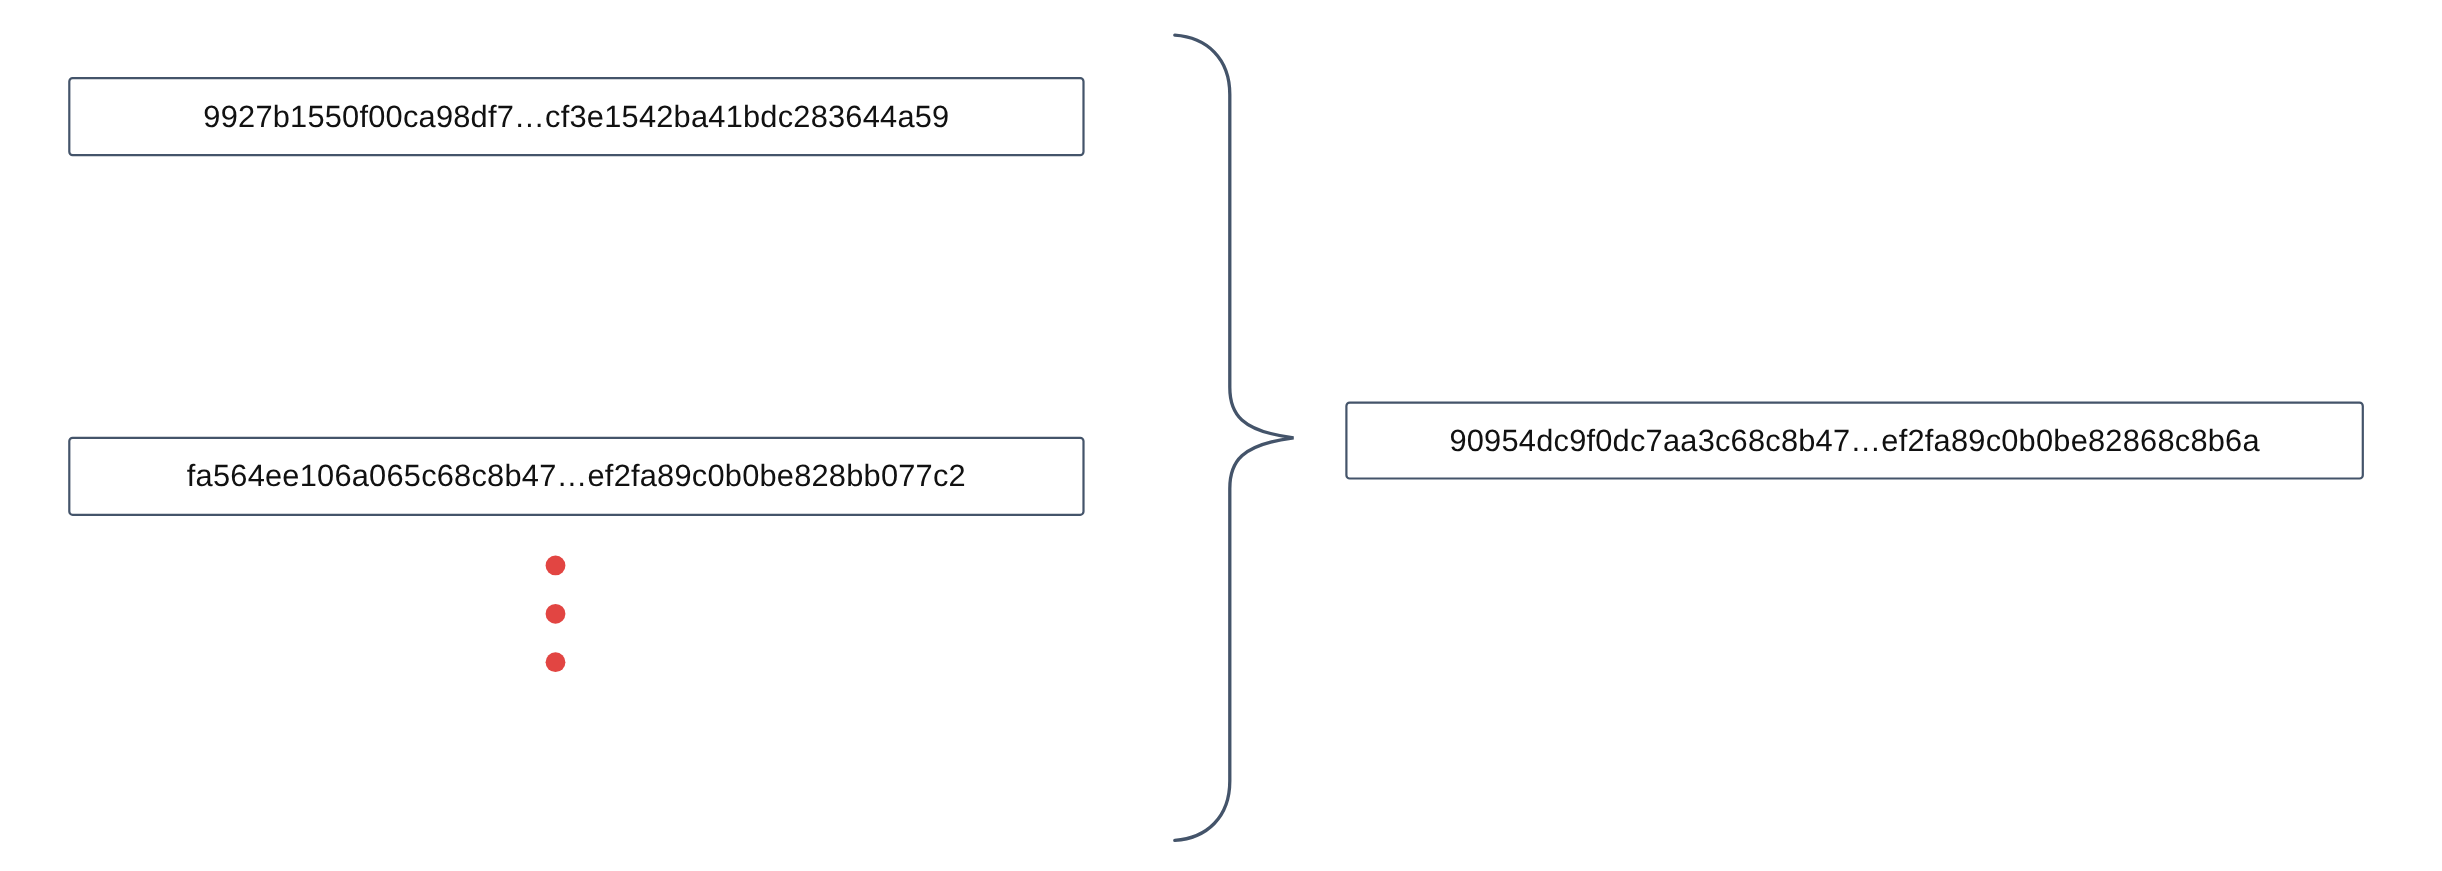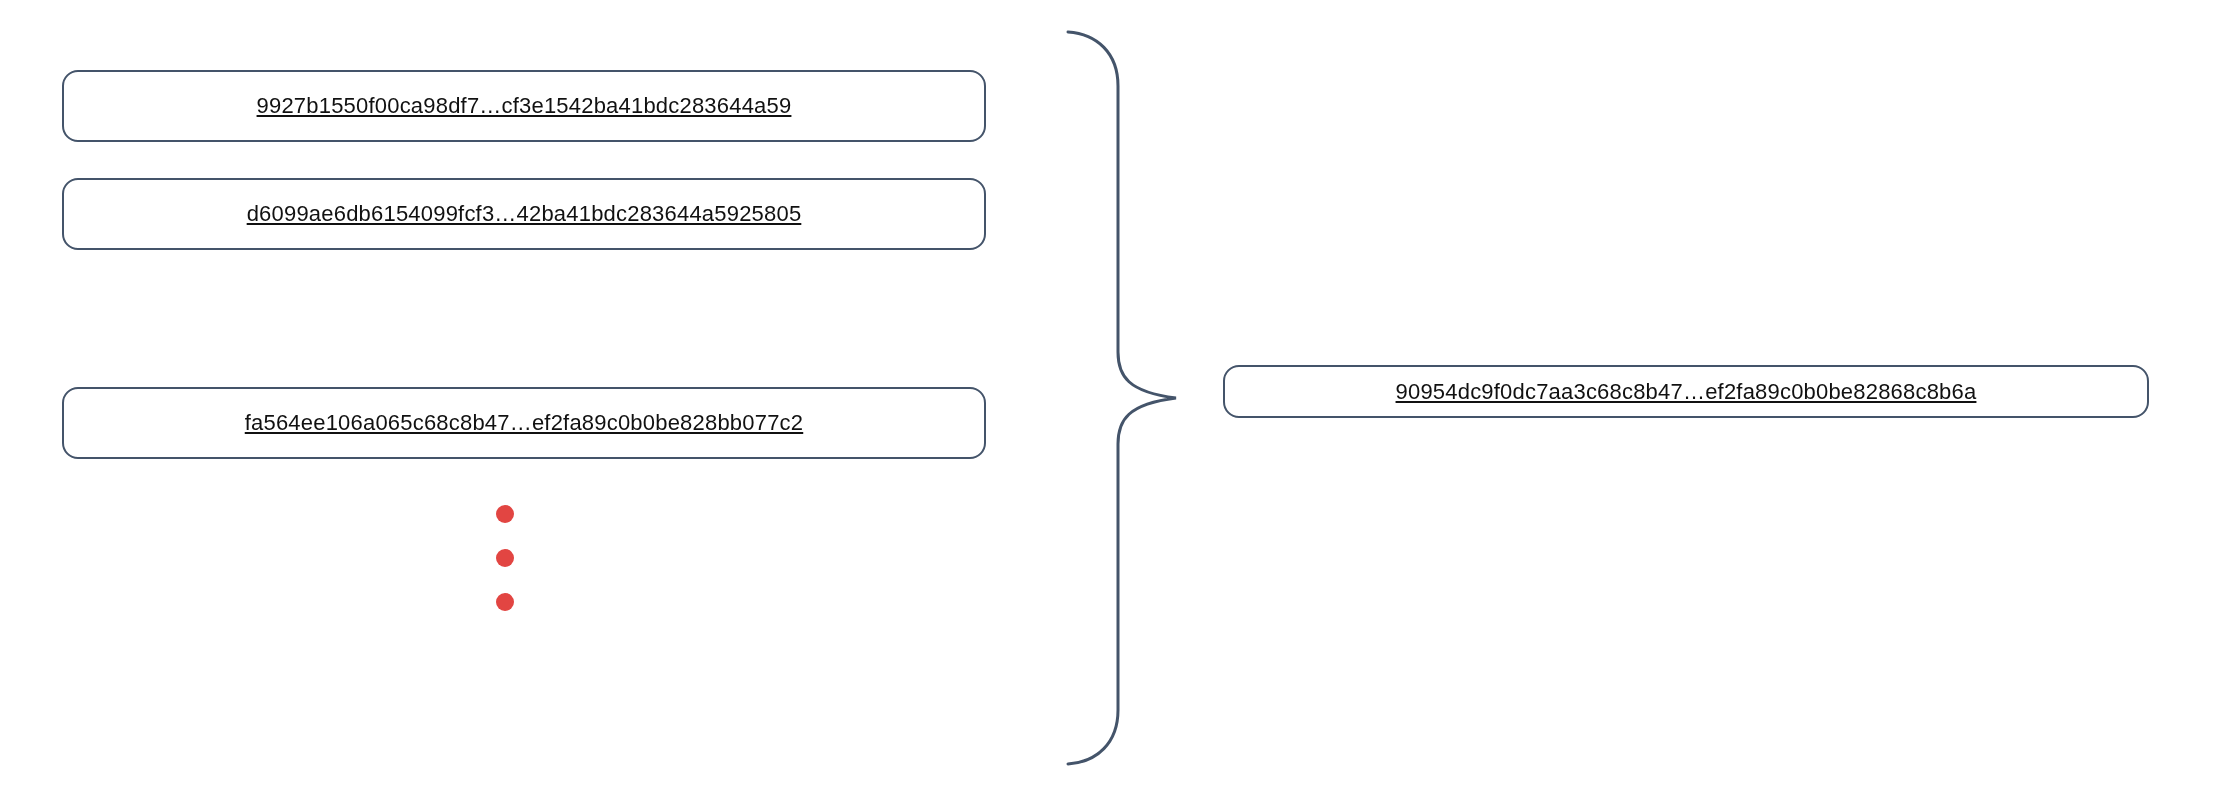--- a/index.html
+++ b/index.html
@@ -20,41 +20,40 @@
     background: var(--background);
     overflow: hidden;
   }
   .hash-box {
     position: absolute;
     left: 62px;
     width: 924px;
     height: 72px;
     background: var(--background);
     border: 2.5px solid var(--box-border);
-    border-radius: 16px;
+    border-radius: 4px;
     display: flex;
     align-items: center;
     justify-content: center;
-    font-size: 22px;
+    font-size: 28px;
     color: var(--text);
     white-space: nowrap;
     letter-spacing: 0.2px;
-    text-decoration: underline;
   }
   .hash-box.b1 { top: 70px; }
   .hash-box.b2 { top: 178px; }
   .hash-box.b3 { top: 288px; }
-  .hash-box.b4 { top: 387px; }
+  .hash-box.b4 { top: 397px; }
   .hash-box.b5 { top: 643px; }
 
   .hash-box.result {
     left: 1223px;
     top: 365px;
     width: 926px;
-    height: 53px;
+    height: 71px;
   }
 
   .ellipsis-dots {
     position: absolute;
     left: 496px;
     top: 505px;
     display: flex;
     flex-direction: column;
     gap: 26px;
   }
@@ -73,21 +72,20 @@
     color: var(--box-border);
   }
 </style>
 </head>
 <body>
 
 <div class="canvas">
 
   <div class="hash-box b1">9927b1550f00ca98df7…cf3e1542ba41bdc283644a59</div>
 
-  <div class="hash-box b2">d6099ae6db6154099fcf3…42ba41bdc283644a5925805</div>
 
 
   <div class="hash-box b4">fa564ee106a065c68c8b47…ef2fa89c0b0be828bb077c2</div>
 
   <div class="ellipsis-dots">
     <div class="dot"></div>
     <div class="dot"></div>
     <div class="dot"></div>
   </div>
 

